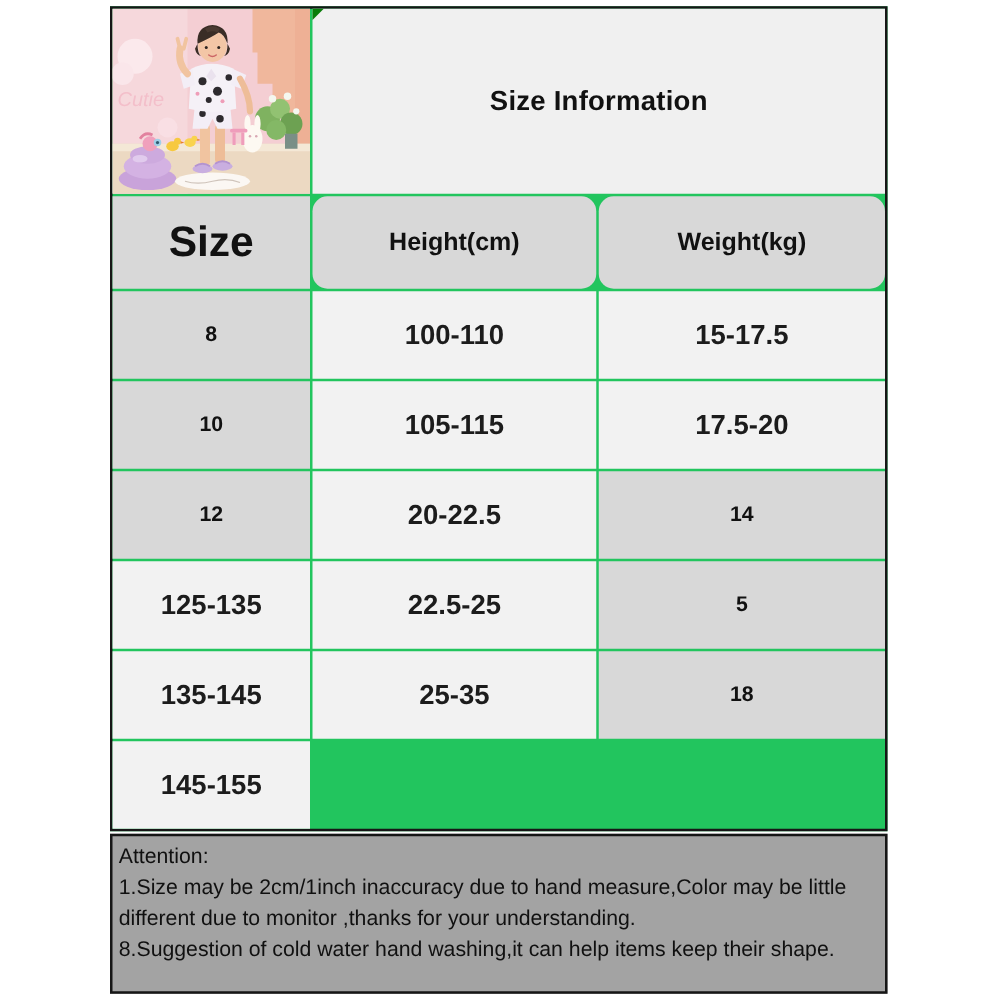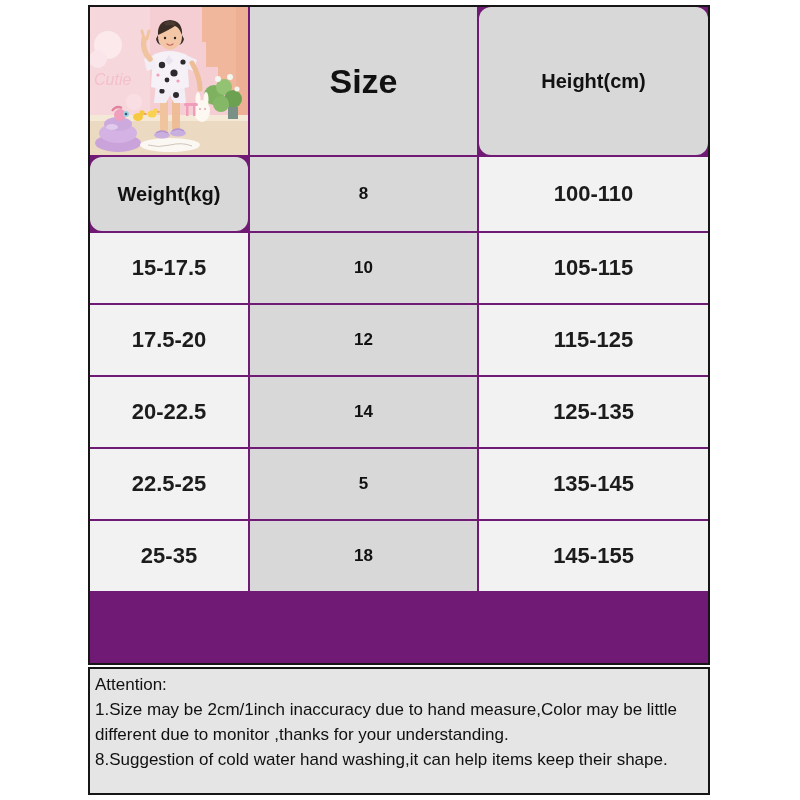--- a/index.html
+++ b/index.html
@@ -3,42 +3,42 @@
 <meta charset="utf-8">
 <style>
   html,body{margin:0;padding:0;background:#fff;}
   .canvas{
     position:relative;width:800px;height:800px;background:#ffffff;overflow:hidden;
     font-family:"Liberation Sans",sans-serif;color:#111;
   }
   
   .size-table{
     position:absolute;left:88px;top:5px;width:618px;
-    background:#701a75;border:2px solid #161616;
+    background:#22c55e;border:2px solid #161616;
     display:grid;grid-template-columns:158px 227px 1fr;
     grid-template-rows:148px 74px repeat(6,70px);gap:2px;
   }
   .cell{display:flex;align-items:center;justify-content:center;text-align:center;}
   .photo-cell{background:#f6d7da;overflow:hidden;position:relative;}
   .photo-cell svg{display:block;width:100%;height:100%;}
   .title-cell{grid-column:2 / span 2;background:#f0f0f0;position:relative;}
   .title-text{font-size:22px;font-weight:bold;letter-spacing:0.2px;}
   .comment-marker{
     position:absolute;left:0;top:0;width:0;height:0;
     border-top:9px solid #0a7d0a;border-right:9px solid transparent;
   }
   .head-cell{background:#d8d8d8;font-weight:bold;}
   .head-size{font-size:34px;}
   .head-col{font-size:20px;border-radius:12px;}
   .size-col{background:#d8d8d8;font-weight:bold;font-size:17px;}
   .data-col{background:#f2f2f2;font-weight:bold;font-size:22px;color:#1c1c1c;}
   
   .attention-box{
     position:absolute;left:88px;top:667px;width:610px;height:118px;
-    background:#e5e5e5;border:2px solid #161616;padding:3px 3px 3px 5px;
+    background:#a3a3a3;border:2px solid #161616;padding:3px 3px 3px 5px;
     font-size:17px;line-height:25px;color:#101010;
   }
   .attention-box .line{white-space:normal;}
 </style>
 </head>
 <body>
 
 <div class="canvas">
 
   <div class="size-table">
@@ -137,33 +137,36 @@
         <path d="M68 28 q-1 -14 12 -15 q13 1 12 15 q-3 -8 -7 -9 q-6 4 -17 9 z" fill="#3a2d26"></path>
         <path d="M68 28 q0 8 3 10 q-4 -1 -5 -6 z" fill="#3a2d26"></path>
         <path d="M92 28 q0 8 -3 10 q4 -1 5 -6 z" fill="#3a2d26"></path>
         <path d="M74 16 q6 -4 12 0 l-2 3 q-4 -2 -8 0 z" fill="#4a3a31"></path>
         <circle cx="75" cy="31" r="1.2" fill="#2d2320"></circle>
         <circle cx="85" cy="31" r="1.2" fill="#2d2320"></circle>
         <path d="M77 37 q3 2.5 6 0" stroke="#c66" stroke-width="1.2" fill="none" stroke-linecap="round"></path>
       </svg>
     </div>
 
+    <div class="cell title-cell">
+      <span class="comment-marker"></span>
+      <span class="title-text">Size Information</span>
+    </div>
 
     <div class="cell head-cell head-size">Size</div>
     <div class="cell head-cell head-col">Height(cm)</div>
     <div class="cell head-cell head-col">Weight(kg)</div>
 
   <div class="cell size-col">8</div>
       <div class="cell data-col">100-110</div>
       <div class="cell data-col">15-17.5</div>
       <div class="cell size-col">10</div>
       <div class="cell data-col">105-115</div>
       <div class="cell data-col">17.5-20</div>
       <div class="cell size-col">12</div>
-      <div class="cell data-col">115-125</div>
       <div class="cell data-col">20-22.5</div>
       <div class="cell size-col">14</div>
       <div class="cell data-col">125-135</div>
       <div class="cell data-col">22.5-25</div>
       <div class="cell size-col">5</div>
       <div class="cell data-col">135-145</div>
       <div class="cell data-col">25-35</div>
       <div class="cell size-col">18</div>
       <div class="cell data-col">145-155</div>
     </div>

